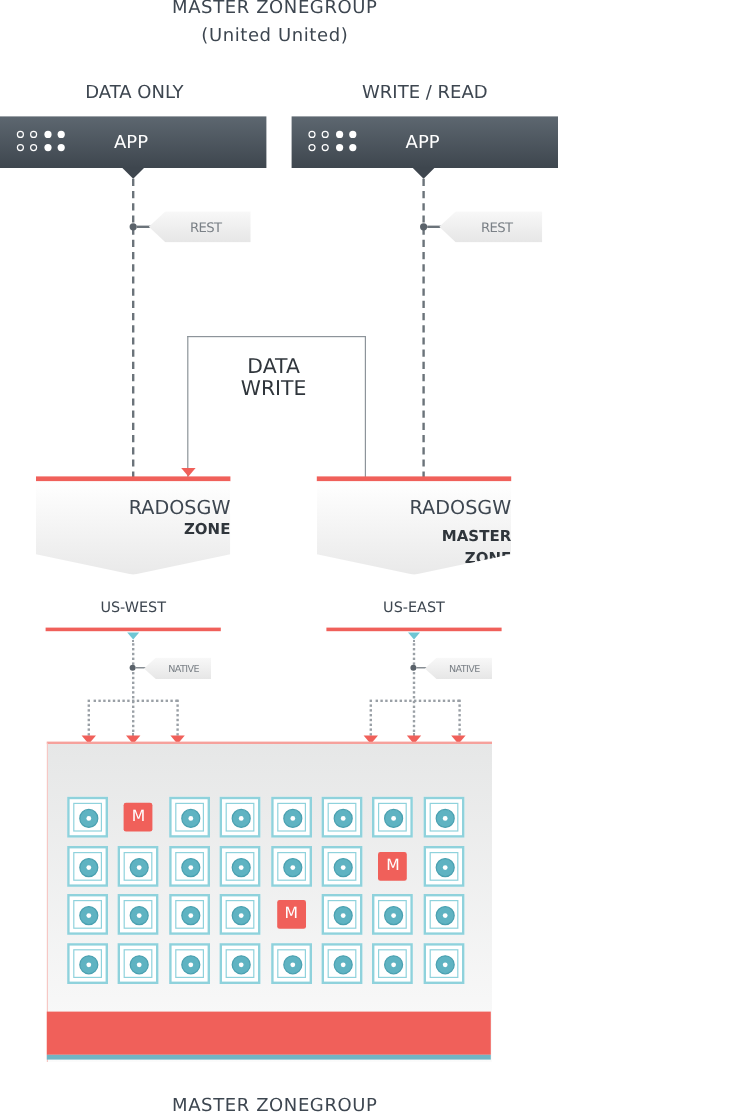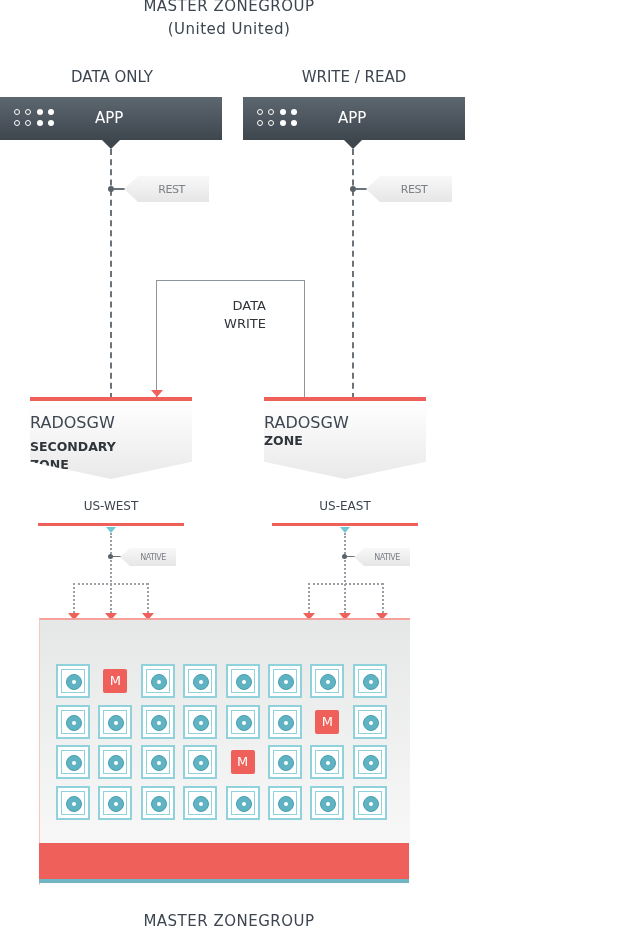--- a/index.html
+++ b/index.html
@@ -15,28 +15,28 @@
   .dot.f { background:#fff; }
   .notch { width:0; height:0; border-left:9px solid transparent; border-right:9px solid transparent; border-top:9px solid #3e464e; }
   .vdash { width:0; border-left:2px dashed #6b737a; }
   .vdot { width:0; border-left:2px dotted #9aa0a6; }
   .tag { height:26px; background:linear-gradient(#f8f8f8,#e6e6e6); font-size:11px; color:#7b8187; letter-spacing:-0.5px; clip-path:polygon(14px 0,100% 0,100% 100%,14px 100%,0 50%); display:flex; align-items:center; justify-content:center; padding-left:10px; box-sizing:border-box; }
   .tag.small { height:18px; font-size:8px; clip-path:polygon(10px 0,100% 0,100% 100%,10px 100%,0 50%); }
   .conn { height:2px; background:#6b737a; }
   .cdot { width:6px; height:6px; border-radius:50%; background:#5a626a; }
   .gw { width:162px; }
   .gw .top { height:4px; background:#f0605a; }
-  .gw .body { height:78px; background:linear-gradient(#fff,#e9e9e9); clip-path:polygon(0 0,100% 0,100% 78%,50% 100%,0 78%); text-align:left; }
+  .gw .body { height:78px; background:linear-gradient(#fff,#e9e9e9); clip-path:polygon(0 0,100% 0,100% 78%,50% 100%,0 78%); text-align:right; }
   .gw .name { font-size:16px; padding-top:12px; color:#3d4650; }
   .gw .zone { font-size:12.5px; font-weight:bold; color:#2f353b; line-height:18px; margin-top:6px; }
   .gw .region { position:absolute; left:8px; top:78px; width:146px; height:46px; background:linear-gradient(#d9ecf1,#6fb5c4); z-index:-1; }
   .gw .rtxt { position:absolute; left:8px; top:102px; width:146px; text-align:center; font-size:12px; color:#3d4650; }
   .gw .bot { position:absolute; left:8px; top:126px; width:146px; height:3px; background:#f0605a; }
   .sync { border:1.5px solid #8d949a; border-bottom:none; }
-  .sync-txt { font-size:13px; color:#2f353b; text-align:right; line-height:18px; }
+  .sync-txt { font-size:17px; color:#2f353b; text-align:center; line-height:18px; }
   .arrow-red { width:0; height:0; border-left:6px solid transparent; border-right:6px solid transparent; border-top:7px solid #f0605a; }
   .arrow-cyan { width:0; height:0; border-left:5px solid transparent; border-right:5px solid transparent; border-top:6px solid #6fc6d4; }
   .cluster { left:39px; top:618px; width:370px; height:265px; background:linear-gradient(#e6e7e7,#fbfbfb); border-top:2px solid #f6a19c; border-left:1px solid #f6c8c5; }
   .cluster-base { left:39px; top:843px; width:370px; height:36px; background:#f0605a; }
   .cluster-line { left:39px; top:879px; width:370px; height:4px; background:#6fb5c4; }
   .osd { position:absolute; width:34px; height:34px; box-sizing:border-box; border:2px solid #8fd2dc; background:#fff; }
   .osd::before { content:""; position:absolute; left:3px; top:3px; right:3px; bottom:3px; border:1.5px solid #8fd2dc; }
   .osd .disk { position:absolute; left:8px; top:8px; width:14px; height:14px; border-radius:50%; background:#5fb3c2; border:1px solid #4aa0b0; }
   .osd .disk::after { content:""; position:absolute; left:5px; top:5px; width:4px; height:4px; border-radius:50%; background:#fff; }
   .mon { position:absolute; width:24px; height:24px; margin:5px; background:#f0605a; color:#fff; font-size:13px; text-align:center; line-height:24px; border-radius:2px; }
@@ -90,31 +90,31 @@
 
 <div class="abs sync" style="left:156px;top:280px;width:147px;height:118px;"></div>
 <div class="abs arrow-red" style="left:151px;top:390px;"></div>
 <div class="abs sync-txt" style="left:190px;top:297px;width:76px;">DATA</div>
 <div class="abs sync-txt" style="left:190px;top:315px;width:76px;">WRITE</div>
 
 <div class="abs gw" style="left:30px;top:397px;">
   <div class="top"></div>
   <div class="body">
     <div class="name">RADOSGW</div>
-    <div class="zone">SECONDARY</div>
     <div class="zone" style="margin-top:0">ZONE</div>
   </div>
   <div class="region" style="z-index:-1"></div>
   <div class="rtxt">US-WEST</div>
   <div class="bot"></div>
 </div>
 <div class="abs gw" style="left:264px;top:397px;">
   <div class="top"></div>
   <div class="body">
     <div class="name">RADOSGW</div>
+    <div class="zone">MASTER</div>
     <div class="zone" style="margin-top:0">ZONE</div>
   </div>
   <div class="region" style="z-index:-1"></div>
   <div class="rtxt">US-EAST</div>
   <div class="bot"></div>
 </div>
 
 <div class="abs arrow-cyan" style="left:106px;top:527px;"></div>
 <div class="abs vdot" style="left:110px;top:533px;height:80px;"></div>
 <div class="abs cdot" style="left:108px;top:554px;width:5px;height:5px;"></div>

